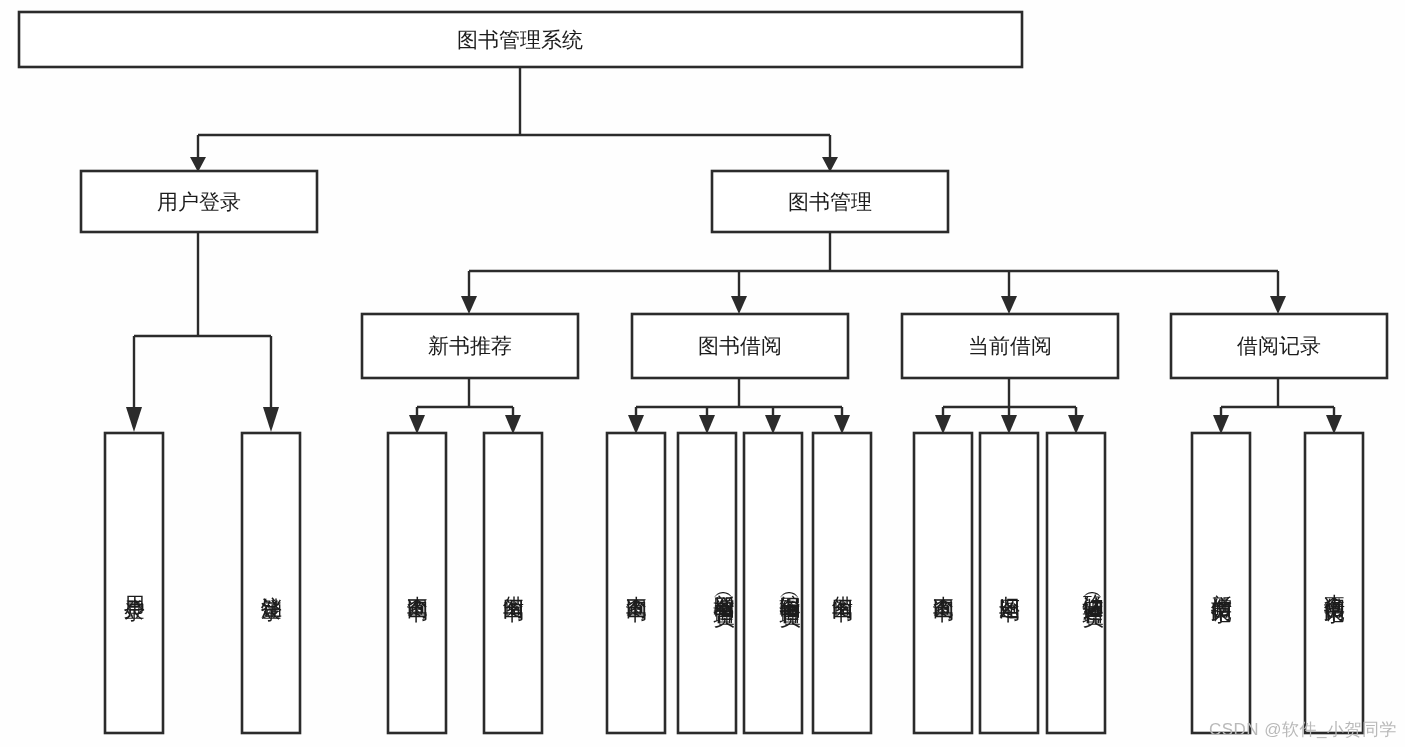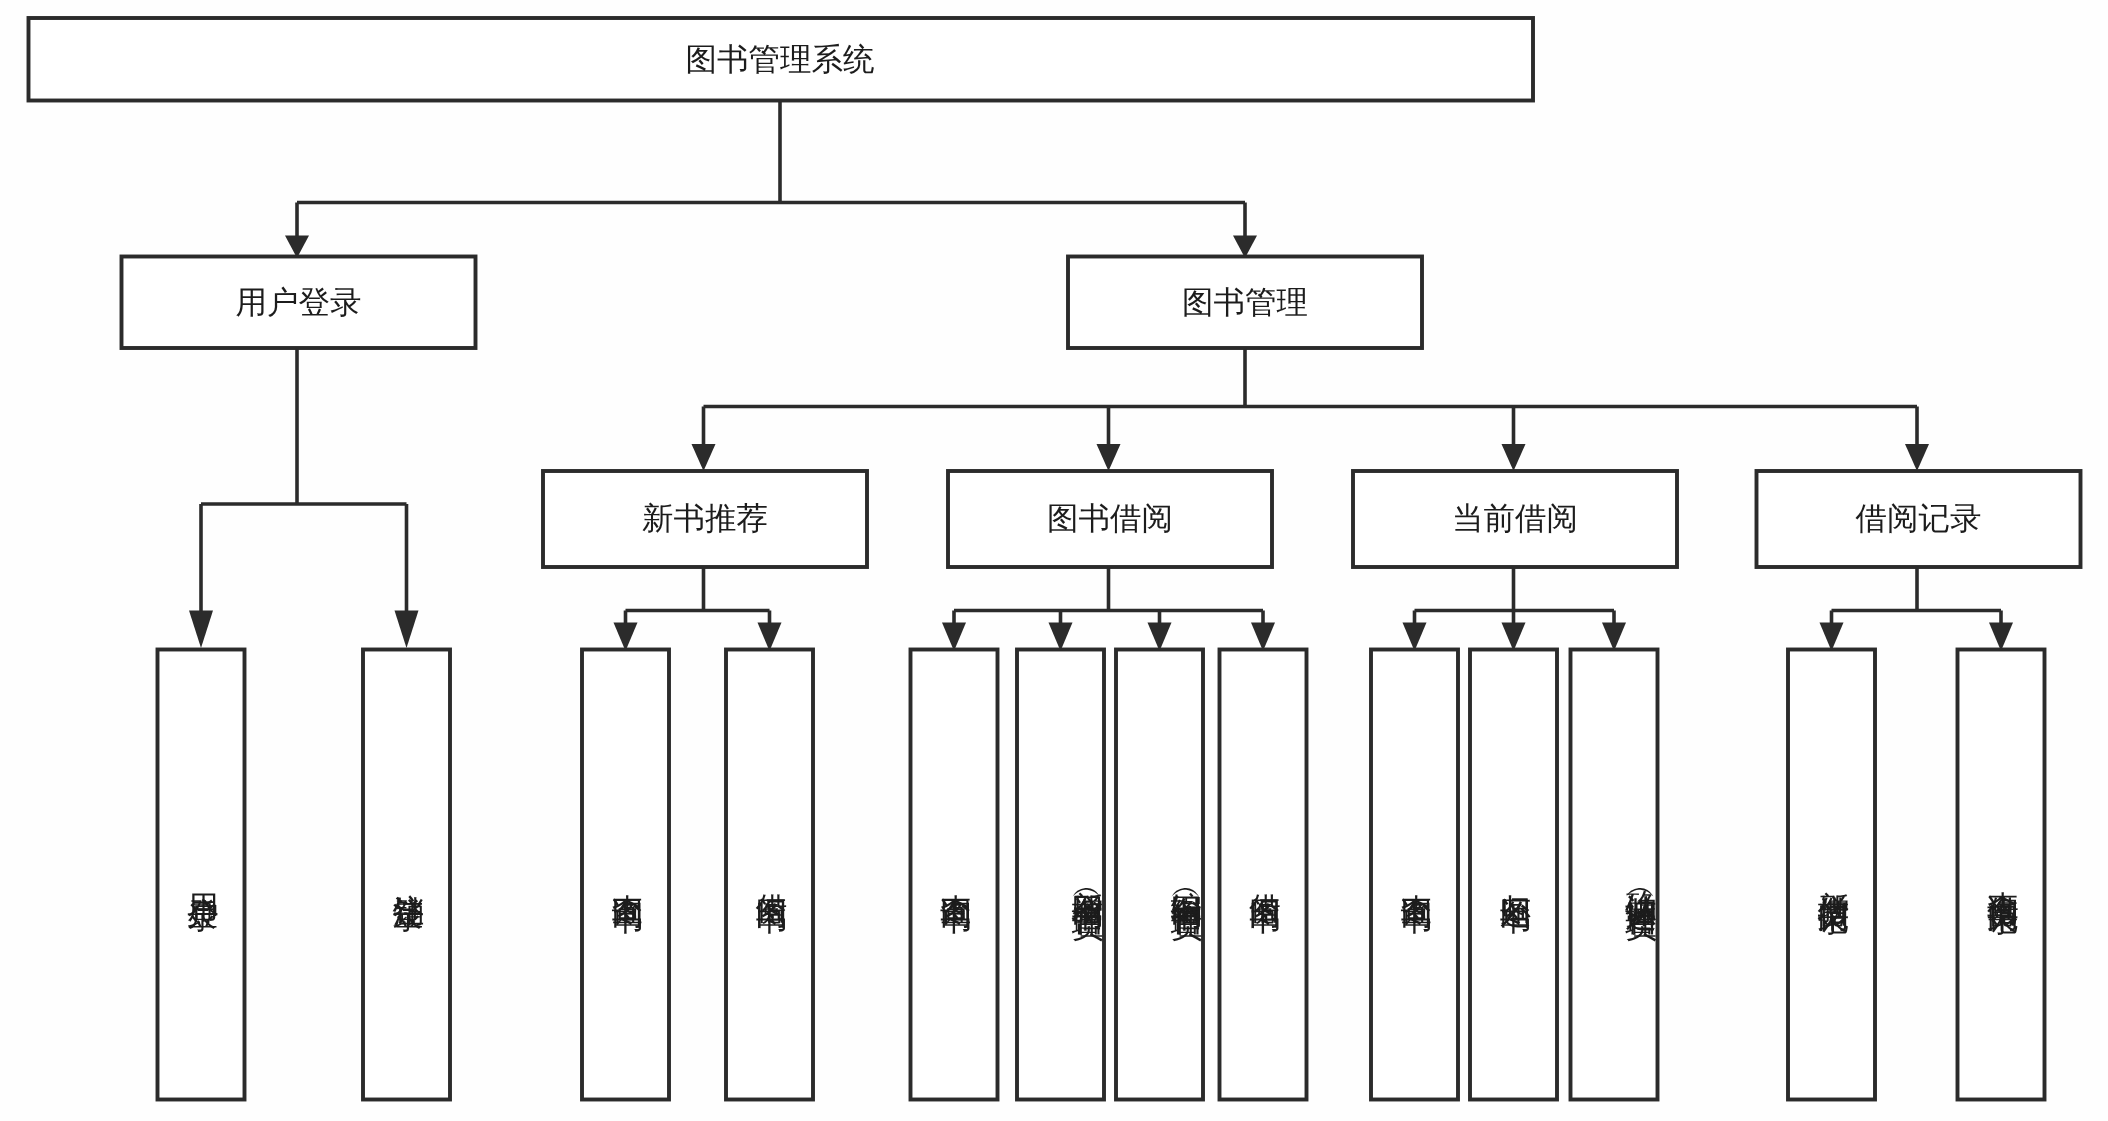--- a/index.html
+++ b/index.html
@@ -202,14 +202,15 @@
   <div class="label-vert" style="left:744px; top:433px; width:58px; height:300px; align-items:flex-start; padding-top:6px; box-sizing:border-box;">编辑图书（管理员）</div>
   <div class="label-vert" style="left:813px; top:433px; width:58px; height:300px;">借阅图书</div>
 
   <div class="label-vert" style="left:914px; top:433px; width:58px; height:300px;">查询图书</div>
   <div class="label-vert" style="left:980px; top:433px; width:58px; height:300px;">归还图书</div>
   <div class="label-vert" style="left:1047px; top:433px; width:58px; height:300px; align-items:flex-start; padding-top:6px; box-sizing:border-box;">确认归还（管理员）</div>
 
   <div class="label-vert" style="left:1192px; top:433px; width:58px; height:300px;">新增借阅记录</div>
   <div class="label-vert" style="left:1305px; top:433px; width:58px; height:300px;">查询借阅记录</div>
 
+  <div class="watermark">CSDN @软件_小贺同学</div>
 
 </div>
 
 </body></html>

